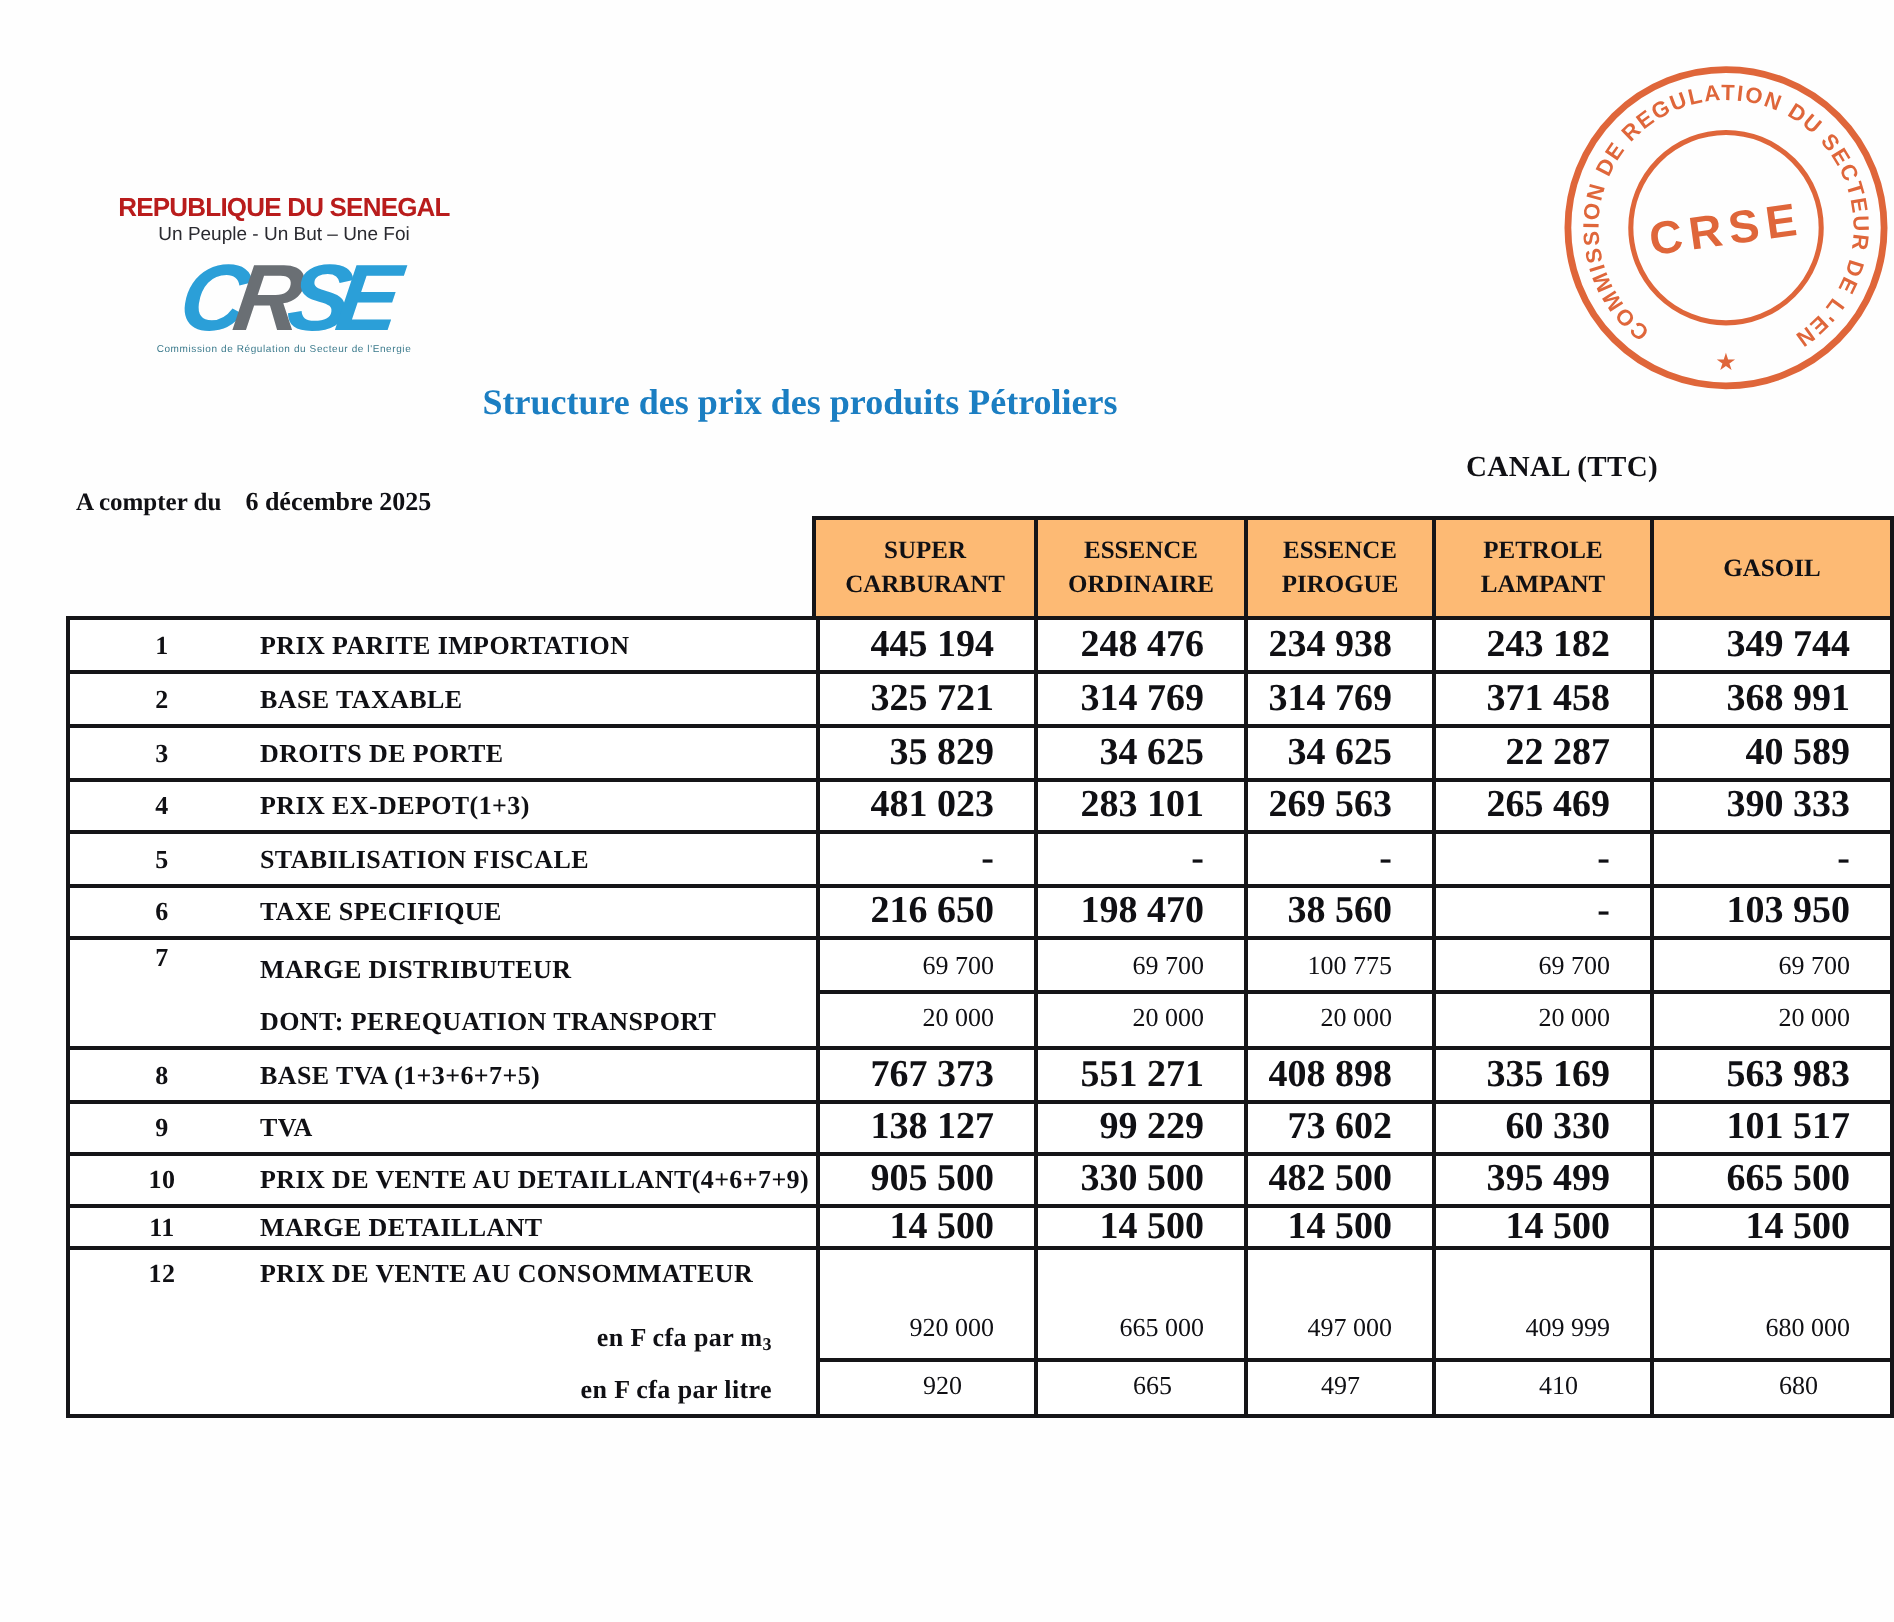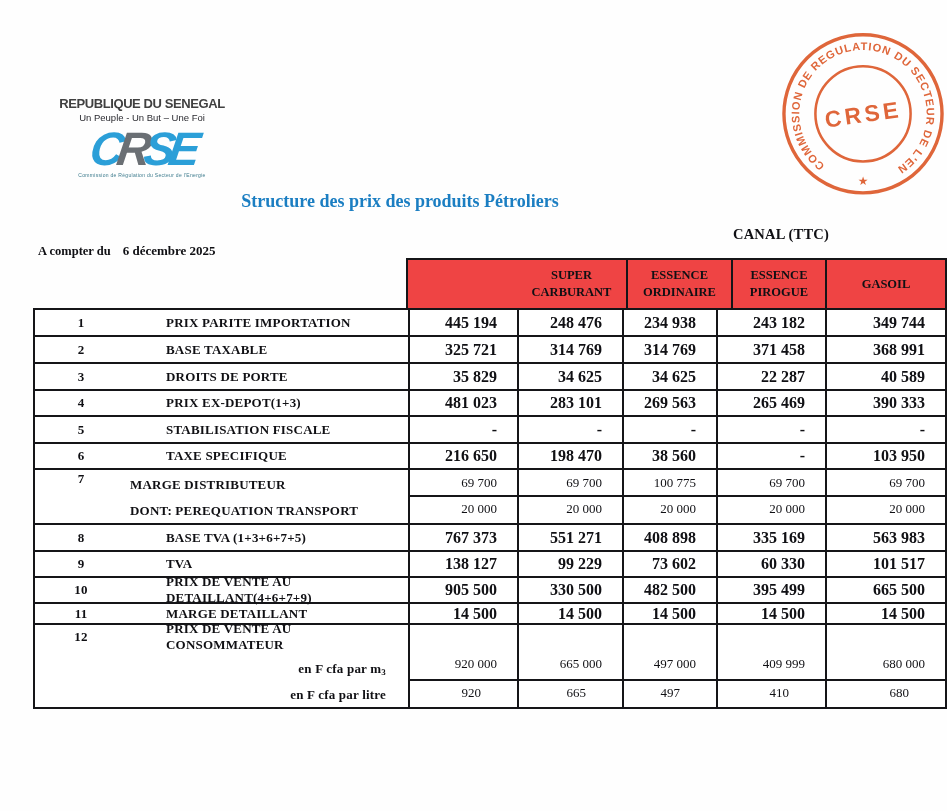--- a/index.html
+++ b/index.html
@@ -4,52 +4,52 @@
 <style>
   * { margin:0; padding:0; box-sizing:border-box; }
   html,body { background:#ffffff; }
   .page {
     position:relative; width:947px; height:811px; background:#fefefe;
     font-family:"Liberation Serif", serif; color:#101014; overflow:hidden;
   }
   
   .letterhead { position:absolute; left:42px; top:96px; width:200px; text-align:center;
     font-family:"Liberation Sans", sans-serif; }
-  .country { font-size:13px; font-weight:bold; letter-spacing:-0.4px; color:#404040; }
+  .country { font-size:13px; font-weight:bold; letter-spacing:-0.4px; color:#b91c1c; }
   .motto   { font-size:9.5px; color:#2a2a30; margin-top:1px; }
   .crse-logo { margin-top:4px; font-weight:bold; font-style:italic; font-size:47px;
     line-height:43px; letter-spacing:-7px; transform:skewX(-8deg); }
   .crse-logo .blue { color:#2b9fd8; }
   .crse-logo .gray { color:#6a6f74; }
   .logo-caption { font-size:5px; color:#3b7a8c; margin-top:2px; letter-spacing:0.3px; }
   
   .stamp { position:absolute; left:778px; top:26px; width:170px; height:174px; opacity:0.93; }
   
   .doc-title { position:absolute; left:0; top:191px; width:800px; text-align:center;
     font-size:18px; font-weight:bold; }
   .effective { position:absolute; left:38px; top:243px; font-size:12.5px; font-weight:bold; }
   .effective .date { margin-left:12px; font-size:13px; }
   .channel { position:absolute; left:733px; top:226px; font-size:14.5px; font-weight:bold; letter-spacing:0.2px; }
   
   .thead { position:absolute; left:406px; top:258px; width:541px; height:52px;
-    border:2px solid #151518; display:flex; background:#ef4444;justify-content:flex-end; }
+    border:2px solid #151518; display:flex; background:#fdba74; }
   .hcell { display:flex; align-items:center; justify-content:center; text-align:center;
     font-size:12.5px; font-weight:bold; line-height:1.35; border-left:2px solid #151518;
     padding:0 6px; }
   .hcell:first-child { border-left:none; }
   .tbody { position:absolute; left:33px; top:308px; width:914px;
     border:2px solid #151518; background:#fff; }
   .row { display:flex; border-bottom:2px solid #151518; }
   .row:last-child { border-bottom:none; }
   .lcell { width:373px; display:flex; align-items:center; font-size:13px; font-weight:bold;
     letter-spacing:0.2px; }
   .num { width:92px; text-align:center; flex:0 0 92px; }
-  .ltext { padding-left:3px;margin-left:36px; }
+  .ltext { padding-left:3px; }
   .vcell { display:flex; align-items:center; justify-content:flex-end;
-    padding-right:20px; font-size:16px; font-weight:bold; border-left:2px solid #151518; }
+    padding-right:20px; font-size:19px; font-weight:bold; border-left:2px solid #151518; }
   .c1 { width:109px; flex:0 0 109px; }
   .c2 { width:105px; flex:0 0 105px; }
   .c3 { width:94px;  flex:0 0 94px;  }
   .c4 { width:109px; flex:0 0 109px; }
   .c5 { width:120px; flex:0 0 120px; }
   
   .l7 { position:relative; display:block; }
   .num7 { position:absolute; left:0; top:1px; width:92px; text-align:center;
     font-size:13px; font-weight:bold; }
   .l7a, .l7b { padding-left:95px; display:flex; align-items:center;
@@ -104,20 +104,21 @@
   <div class="effective">
     <span>A compter du</span><span class="date">6 décembre 2025</span>
   </div>
 
   <div class="channel">CANAL (TTC)</div>
 
   <div class="thead">
     <div class="hcell c1">SUPER CARBURANT</div>
     <div class="hcell c2">ESSENCE ORDINAIRE</div>
     <div class="hcell c3">ESSENCE PIROGUE</div>
+    <div class="hcell c4">PETROLE LAMPANT</div>
     <div class="hcell c5">GASOIL</div>
   </div>
 
   <div class="tbody">
 
     <div class="row" style="height:27px">
       <div class="lcell">
           <span class="num">1</span>
           <span class="ltext">PRIX PARITE IMPORTATION</span>
         </div>

